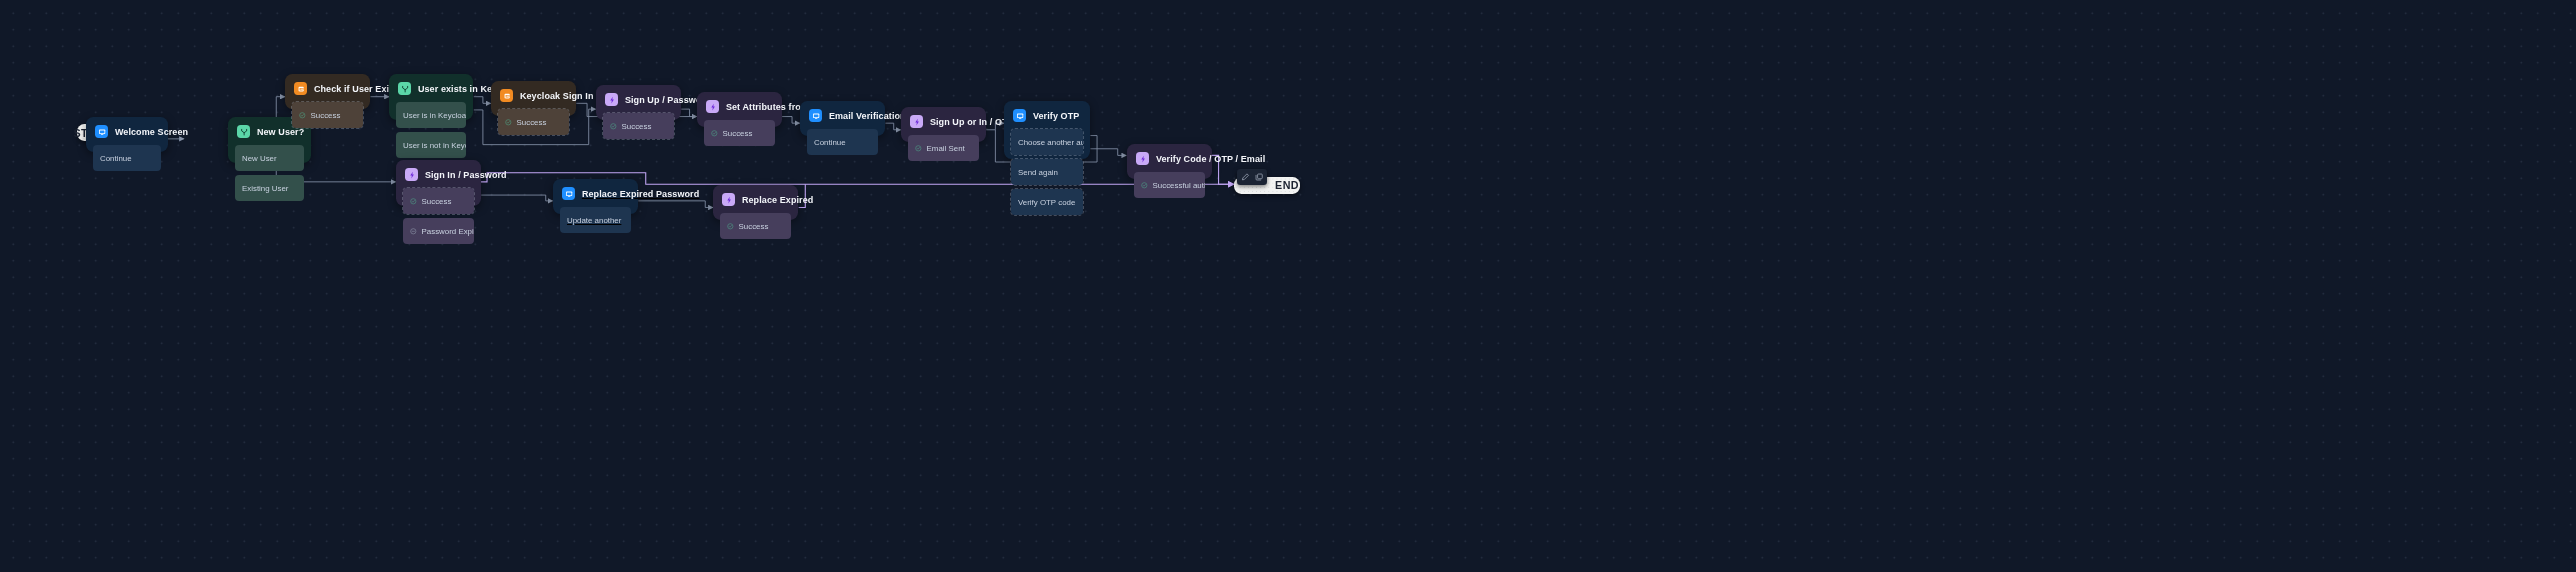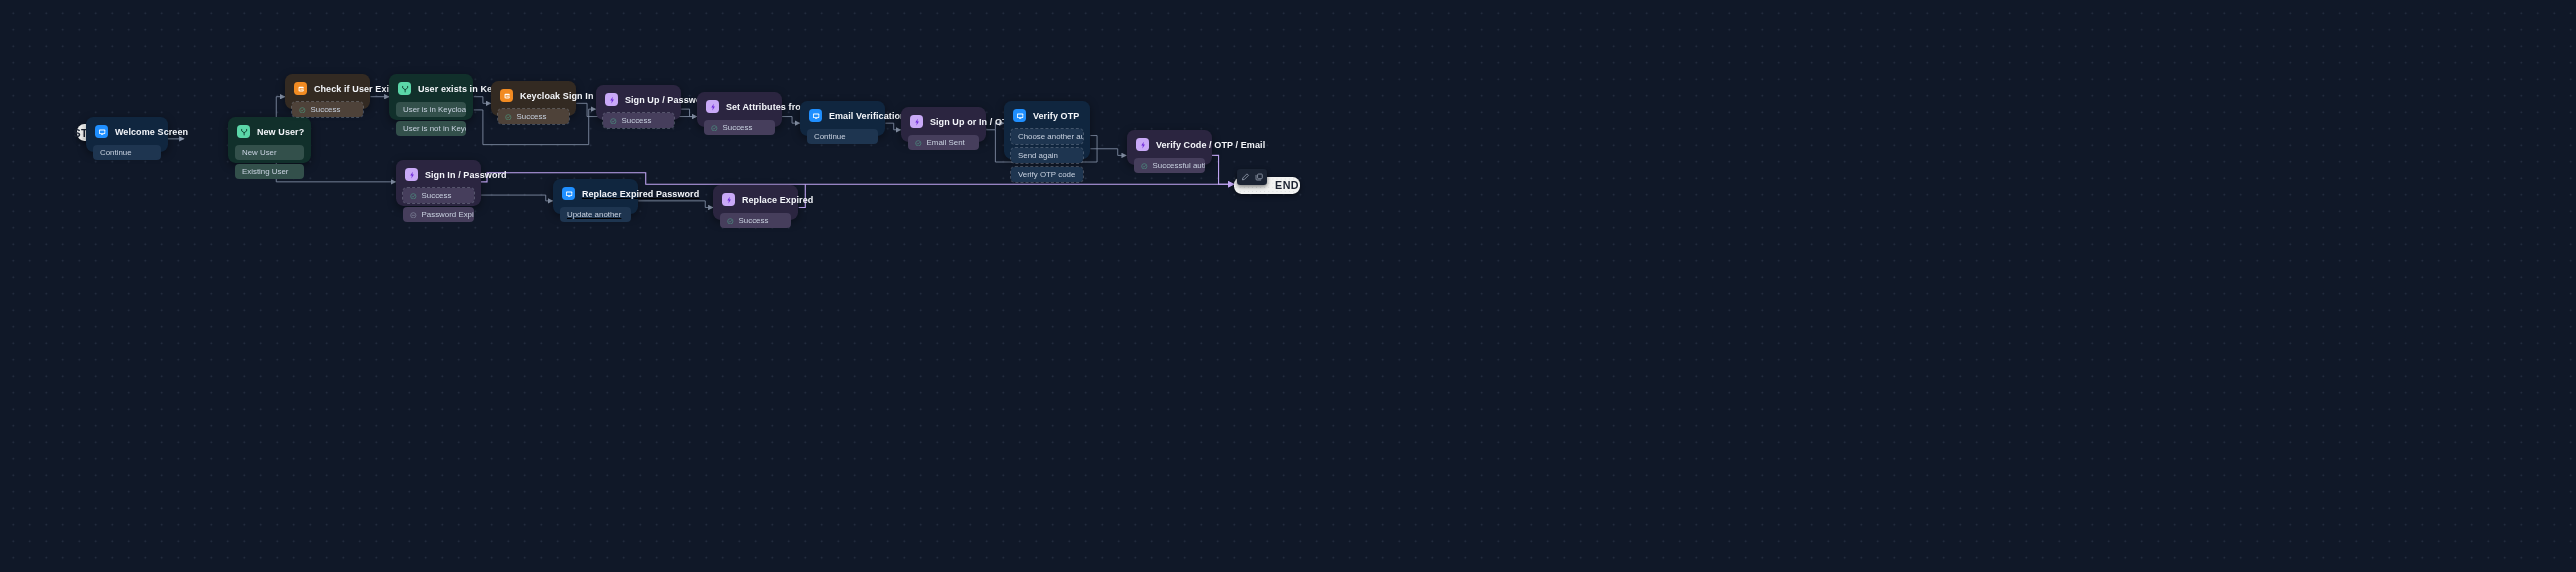--- a/index.html
+++ b/index.html
@@ -52,21 +52,21 @@
   .ic-screen{background:#1f8fff;}
   .ic-bolt{background:#c9a9f7;}
   .ic-keycloak{background:#f28b22;}
   .ic-branch{background:#5bd6a8;}
 
   .row{
     border-radius:4.1px;
     font-size:7.9px;
     color:#c9d2e0;
     padding:0 7.4px;
-    height:15px;
+    height:26px;
     display:flex;align-items:center;gap:5px;
     margin-bottom:4.1px;
     position:relative;
     white-space:nowrap;
     overflow:hidden;
   }
   .row:last-child{margin-bottom:0;}
   .row .rico{width:6.6px;height:6.6px;flex:0 0 auto;opacity:.85;}
 
   
@@ -339,21 +339,21 @@
         <div class="row dashed">
           <span>Choose another authenticati...</span>
         </div>
         <div class="row dashed">
           <span>Send again</span>
         </div>
         <div class="row dashed">
           <span>Verify OTP code</span>
         </div>
       </div>
-      <div class="node n-purple" style="left: 1127px; top: 130px; width: 85px; height: 35px;">
+      <div class="node n-purple" style="left: 1127px; top: 144px; width: 85px; height: 35px;">
         <div class="node-head">
           <span class="ic ic-bolt">
             <svg width="8.3" height="8.3" viewBox="0 0 16 16">
               <path d="M9.2 1.5L4.4 8.9h3.1l-1 5.6 4.9-7.6H8.3z" fill="#6d28d9"></path>
             </svg>
           </span>
           <span class="node-title">Verify Code / OTP / Email</span>
         </div>
         <div class="row">
           <span class="rico"><svg width="6.6" height="6.6" viewBox="0 0 16 16">

